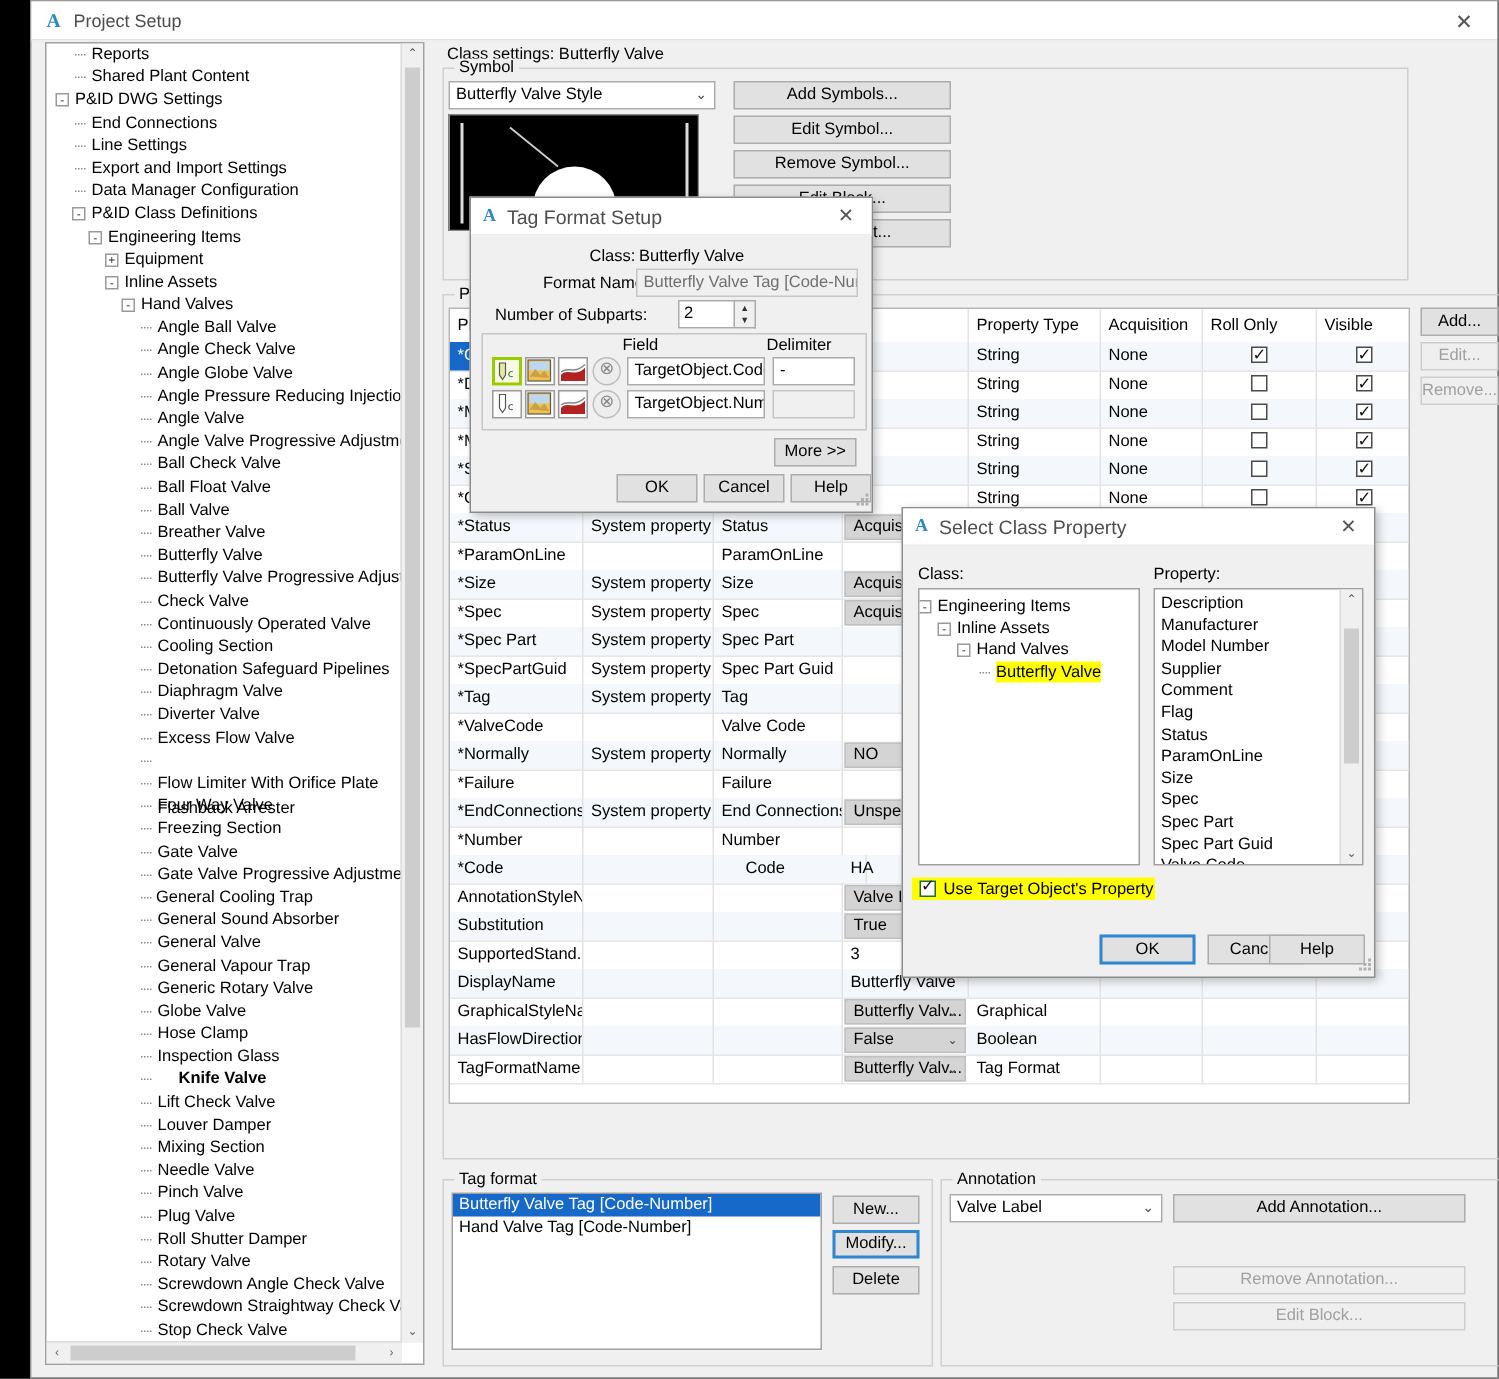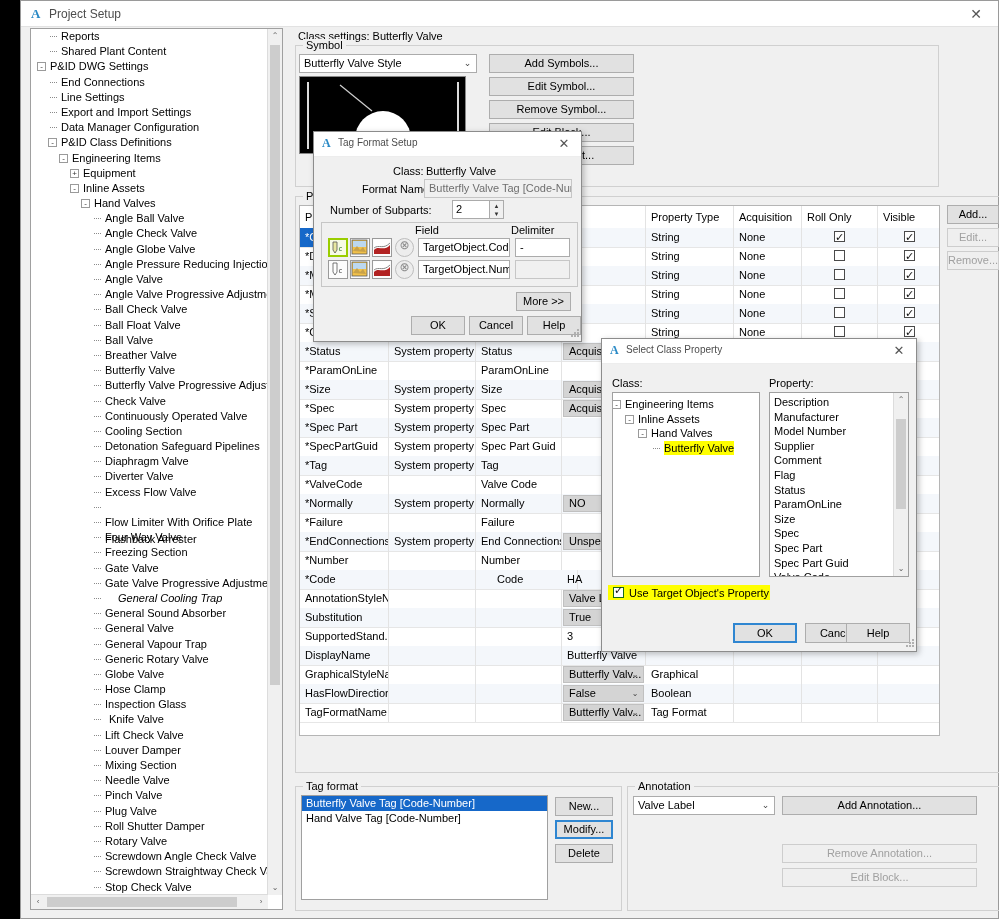--- a/index.html
+++ b/index.html
@@ -52,21 +52,21 @@
   .gcell.sel{background:#1668c9;color:#fff;}
   .gcell.editor{background:#d4d4d4;border:1px solid #c0c0c0;height:17px;line-height:15px;top:1px;}
   .gcell.editor .ea{position:absolute;right:1px;top:0;width:14px;text-align:center;font-size:8px;line-height:15px;color:#444;}
   .cbx{position:absolute;width:11px;height:11px;border:1px solid #4a4a4a;background:#fff;box-sizing:border-box;}
   .cbx.on:after{content:"✓";position:absolute;left:0px;top:-4px;font-size:11px;color:#111;}
 
   
   .dlg{position:absolute;background:#f0f0f0;border:1px solid #8c8c8c;box-shadow:2px 2px 6px rgba(0,0,0,.25);box-sizing:border-box;}
   .dlg .dtitle{position:absolute;left:0;top:0;right:0;height:24px;background:#fff;border-bottom:1px solid #ededed;}
   .dlg .dtitle .dico{position:absolute;left:8px;top:4px;color:#2a8ac6;font-weight:bold;font-size:12px;font-family:"Liberation Serif",serif;}
-  .dlg .dtitle .dtx{position:absolute;left:24px;top:5px;font-size:10px;color:#4d4d4d;}
+  .dlg .dtitle .dtx{position:absolute;left:24px;top:5px;font-size:13px;color:#4d4d4d;}
   .dlg .dtitle .dx{position:absolute;right:6px;top:3px;width:22px;height:17px;line-height:17px;text-align:center;font-size:13px;color:#555;cursor:pointer;}
   .lab{position:absolute;font-size:11px;}
   .fld{position:absolute;background:#fff;border:1px solid #ababab;box-sizing:border-box;font-size:11px;line-height:17px;padding-left:4px;height:19px;white-space:nowrap;overflow:hidden;}
   .fld.ro{background:#f0f0f0;color:#6f6f6f;border-color:#c6c6c6;}
   .spin{position:absolute;height:19px;width:38px;background:#fff;border:1px solid #ababab;box-sizing:border-box;font-size:11px;line-height:17px;padding-left:3px;}
   .spinb{position:absolute;width:14px;height:19px;border:1px solid #ababab;border-left:none;background:#f0f0f0;box-sizing:border-box;}
   .spinb i{position:absolute;left:0;width:100%;text-align:center;font-size:6px;line-height:8px;color:#333;font-style:normal;}
 
   .ibtn{position:absolute;width:20px;height:19px;border:1px solid #9a9a9a;background:#fcfcfc;box-sizing:border-box;overflow:hidden;}
   .ibtn.hl{border:2px solid #9acd00;background:#f7fbe5;}
@@ -239,21 +239,21 @@
         <div class="tnode">
           <span class="dash" style="left: 63px;"></span>
           <span class="lbl" style="left: 74px;">Gate Valve</span>
         </div>
         <div class="tnode">
           <span class="dash" style="left: 63px;"></span>
           <span class="lbl" style="left: 74px;">Gate Valve Progressive Adjustment</span>
         </div>
         <div class="tnode">
           <span class="dash" style="left: 63px;"></span>
-          <span class="lbl" style="left: 87px; font-style: italic;">General Cooling Trap</span>
+          <span class="lbl" style="left: 73px;">General Cooling Trap</span>
         </div>
         <div class="tnode">
           <span class="dash" style="left: 63px;"></span>
           <span class="lbl" style="left: 74px;">General Sound Absorber</span>
         </div>
         <div class="tnode">
           <span class="dash" style="left: 63px;"></span>
           <span class="lbl" style="left: 74px;">General Valve</span>
         </div>
         <div class="tnode">
@@ -271,21 +271,21 @@
         <div class="tnode">
           <span class="dash" style="left: 63px;"></span>
           <span class="lbl" style="left: 74px;">Hose Clamp</span>
         </div>
         <div class="tnode">
           <span class="dash" style="left: 63px;"></span>
           <span class="lbl" style="left: 74px;">Inspection Glass</span>
         </div>
         <div class="tnode">
           <span class="dash" style="left: 63px;"></span>
-          <span class="lbl" style="left: 78px;">Knife Valve</span>
+          <span class="lbl" style="left: 88px; font-weight: bold;">Knife Valve</span>
         </div>
         <div class="tnode">
           <span class="dash" style="left: 63px;"></span>
           <span class="lbl" style="left: 74px;">Lift Check Valve</span>
         </div>
         <div class="tnode">
           <span class="dash" style="left: 63px;"></span>
           <span class="lbl" style="left: 74px;">Louver Damper</span>
         </div>
         <div class="tnode">

